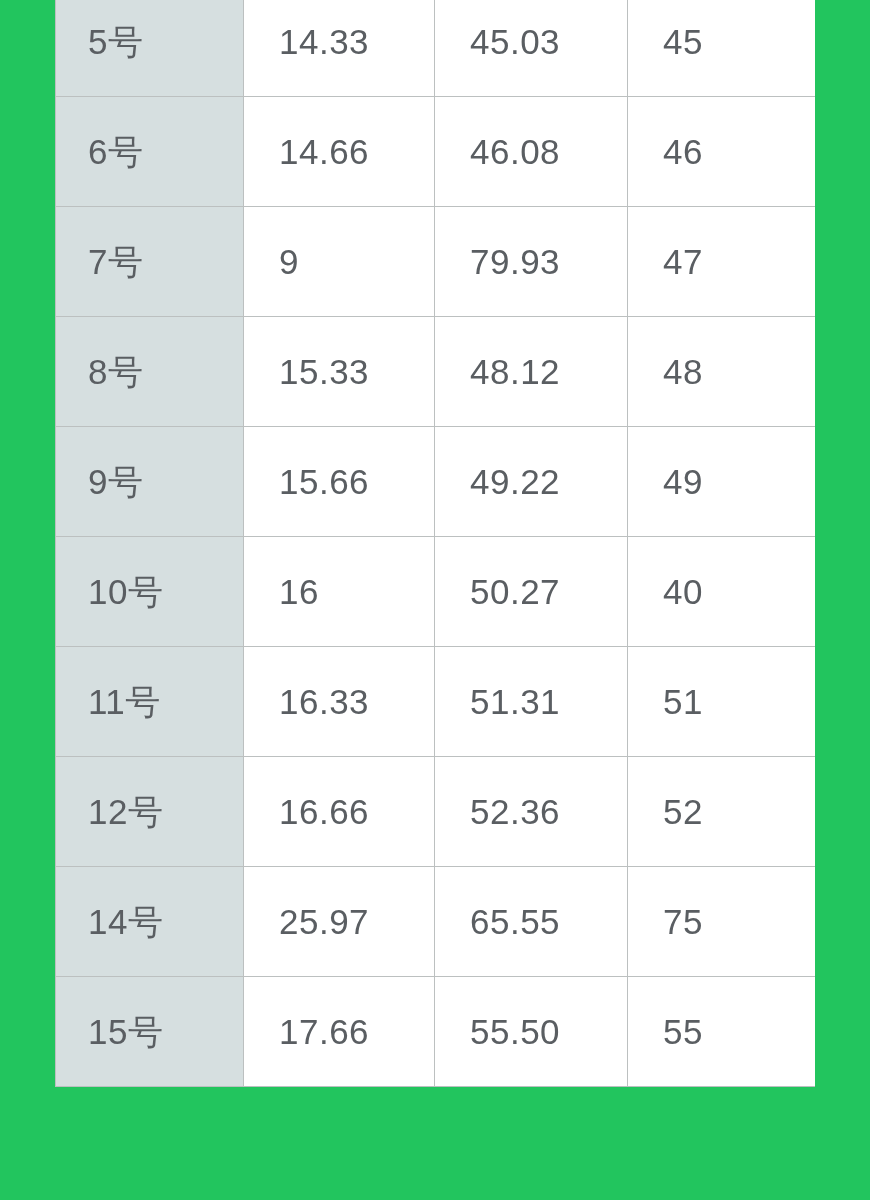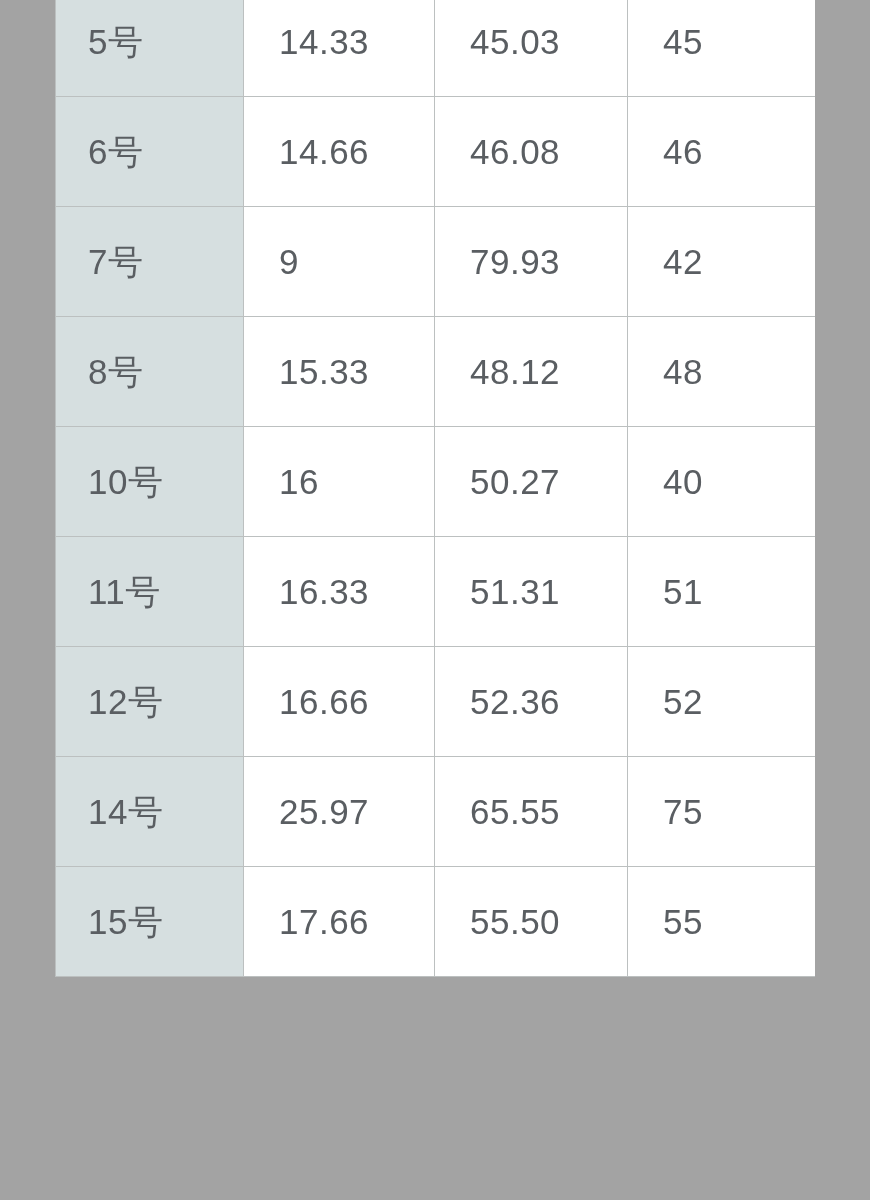--- a/index.html
+++ b/index.html
@@ -11,21 +11,21 @@
     width: 870px;
     height: 1200px;
     overflow: hidden;
     font-family: "Liberation Sans", "DejaVu Sans", sans-serif;
   }
 
   #page {
     position: relative;
     width: 870px;
     height: 1200px;
-    background: #a3a3a3;
+    background: #22c55e;
     overflow: hidden;
   }
 
   
   #table-viewport {
     position: absolute;
     left: 55px;
     top: 0px;
     width: 760px;
     height: 1200px;
@@ -87,27 +87,33 @@
           <tr>
             <td class="label-cell">6号</td>
             <td>14.66</td>
             <td>46.08</td>
             <td>46</td>
           </tr>
           <tr>
             <td class="label-cell">7号</td>
             <td>9</td>
             <td>79.93</td>
-            <td>42</td>
+            <td>47</td>
           </tr>
           <tr>
             <td class="label-cell">8号</td>
             <td>15.33</td>
             <td>48.12</td>
             <td>48</td>
+          </tr>
+          <tr>
+            <td class="label-cell">9号</td>
+            <td>15.66</td>
+            <td>49.22</td>
+            <td>49</td>
           </tr>
           <tr>
             <td class="label-cell">10号</td>
             <td>16</td>
             <td>50.27</td>
             <td>40</td>
           </tr>
           <tr>
             <td class="label-cell">11号</td>
             <td>16.33</td>

